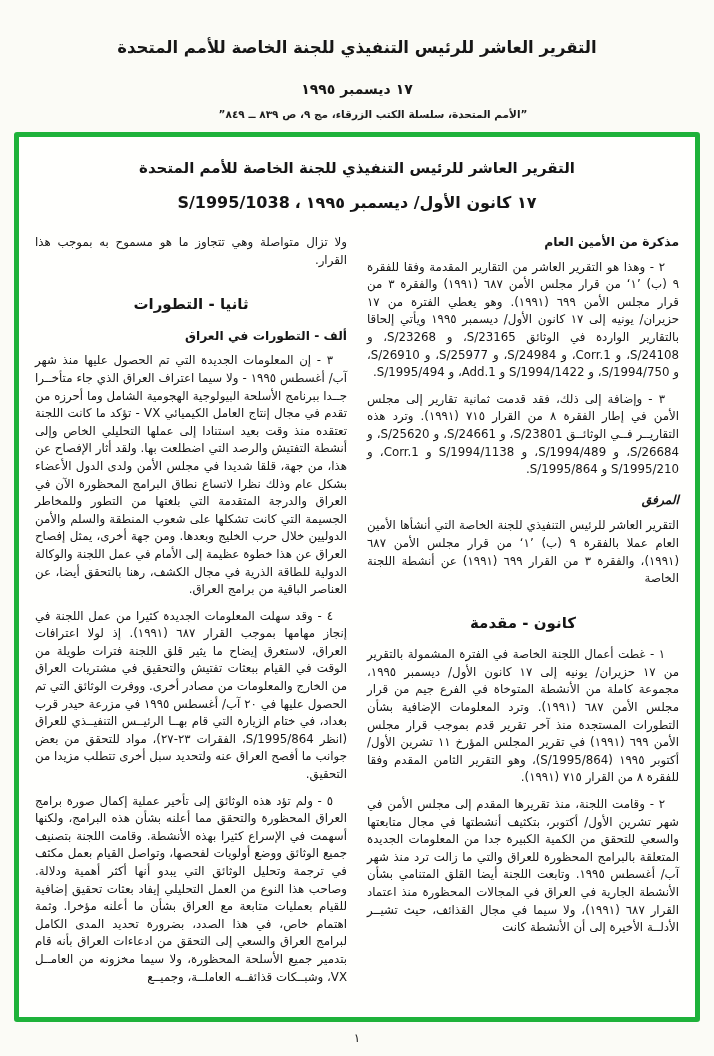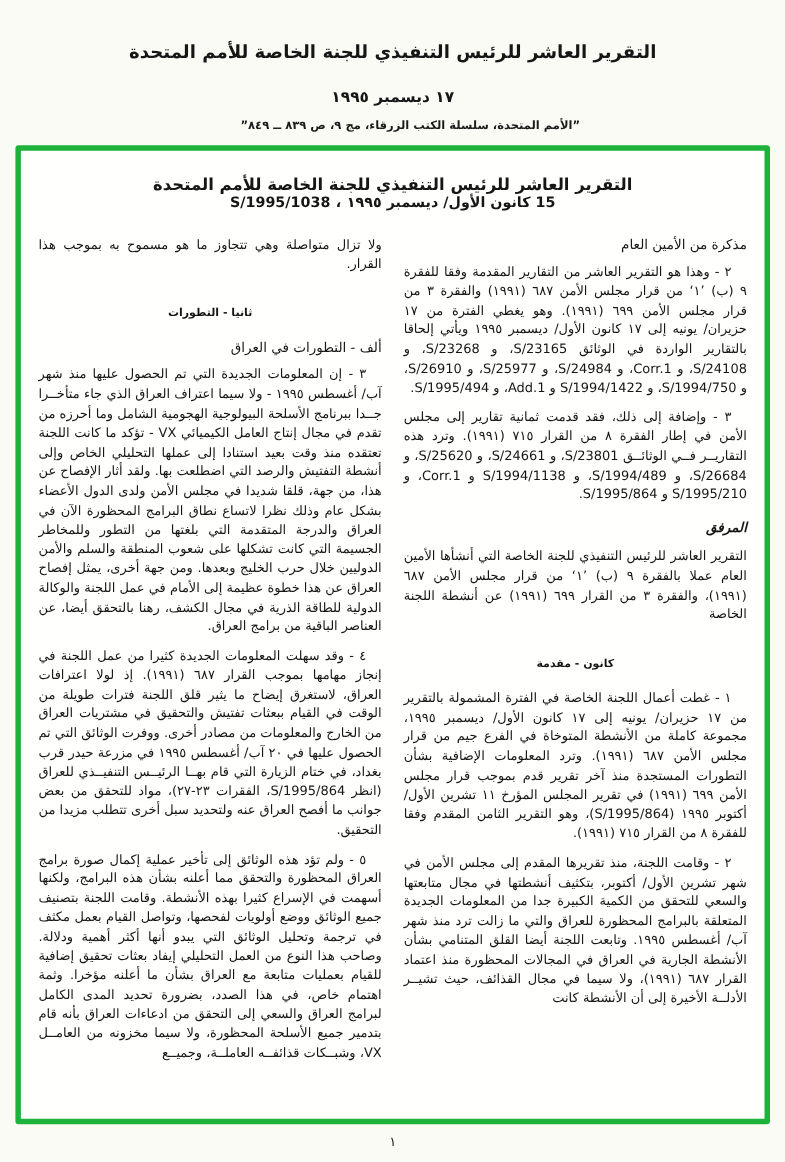--- a/index.html
+++ b/index.html
@@ -15,49 +15,49 @@
   .h-date{font-size:14px;font-weight:bold;margin-top:24px;}
   .h-source{font-size:10.5px;font-weight:bold;margin-top:11px;color:#1c1c1c;margin-left:32px;}
 
   .frame{
     position:absolute;left:14px;top:132px;width:686px;height:890px;
     box-sizing:border-box;border:5px solid #1eb23a;border-radius:3px;
     background:#fffffd;padding:14px 16px 0 16px;overflow:hidden;
   }
   .doc-title{text-align:center;font-weight:bold;font-size:15px;direction:rtl;margin-top:8px;}
   .doc-caption{display:flex;direction:ltr;justify-content:center;align-items:baseline;gap:5px;
-    font-size:13px;font-weight:bold;}
+    font-size:16px;font-weight:bold;margin-top:16px;}
   .cols{display:flex;direction:rtl;gap:20px;margin-top:22px;}
   .col{width:312px;direction:rtl;text-align:justify;font-size:11.8px;line-height:17.6px;}
   .col p{margin:0 0 9px 0;}
   .col p.indent{text-indent:14px;}
-  .h-side{font-weight:normal;font-size:12.3px;margin:0 0 7px 0;}
+  .h-side{font-weight:bold;font-size:12.3px;margin:0 0 7px 0;}
   .h-annex{font-weight:bold;font-size:12.3px;margin:13px 0 8px 0;font-style:italic;}
-  .h-center{font-weight:bold;font-size:10px;text-align:center;margin:27px 0 14px 0;}
+  .h-center{font-weight:bold;font-size:15px;text-align:center;margin:27px 0 14px 0;}
   .bold-para{font-weight:normal;}
   .page-number{position:absolute;top:1031px;left:0;right:0;text-align:center;font-size:12px;color:#222;}
 </style>
 </head>
 <body>
 
 <div class="page">
 
   <header class="outer-header">
     <div class="h-title">التقرير العاشر للرئيس التنفيذي للجنة الخاصة للأمم المتحدة</div>
     <div class="h-date">١٧ ديسمبر ١٩٩٥</div>
     <div class="h-source">”الأمم المتحدة، سلسلة الكتب الزرقاء، مج ٩، ص ٨٣٩ ــ ٨٤٩”</div>
   </header>
 
   <section class="frame">
     <div class="doc-title">التقرير العاشر للرئيس التنفيذي للجنة الخاصة للأمم المتحدة</div>
 
     <div class="doc-caption">
       <span>S/1995/1038</span>
       <span>،</span>
-      <span dir="rtl">15 كانون الأول/ ديسمبر ١٩٩٥</span>
+      <span dir="rtl">١٧ كانون الأول/ ديسمبر ١٩٩٥</span>
     </div>
 
     <div class="cols">
 
       <div class="col">
         <div class="h-side">مذكرة من الأمين العام</div>
         <p class="indent">٢ - وهذا هو التقرير العاشر من التقارير المقدمة وفقا للفقرة ٩ (ب) ’١‘ من قرار مجلس الأمن ٦٨٧ (١٩٩١) والفقرة ٣ من قرار مجلس الأمن ٦٩٩ (١٩٩١). وهو يغطي الفترة من ١٧ حزيران/ يونيه إلى ١٧ كانون الأول/ ديسمبر ١٩٩٥ ويأتي إلحاقا بالتقارير الواردة في الوثائق S/23165، و S/23268، و S/24108، و Corr.1، و S/24984، و S/25977، و S/26910، و S/1994/750، و S/1994/1422 و Add.1، و S/1995/494.</p>
         <p class="indent">٣ - وإضافة إلى ذلك، فقد قدمت ثمانية تقارير إلى مجلس الأمن في إطار الفقرة ٨ من القرار ٧١٥ (١٩٩١). وترد هذه التقاريــر فــي الوثائــق S/23801، و S/24661، و S/25620، و S/26684، و S/1994/489، و S/1994/1138 و Corr.1، و S/1995/210 و S/1995/864.</p>
         <div class="h-annex">المرفق</div>
         <p class="bold-para">التقرير العاشر للرئيس التنفيذي للجنة الخاصة التي أنشأها الأمين العام عملا بالفقرة ٩ (ب) ’١‘ من قرار مجلس الأمن ٦٨٧ (١٩٩١)، والفقرة ٣ من القرار ٦٩٩ (١٩٩١) عن أنشطة اللجنة الخاصة</p>

